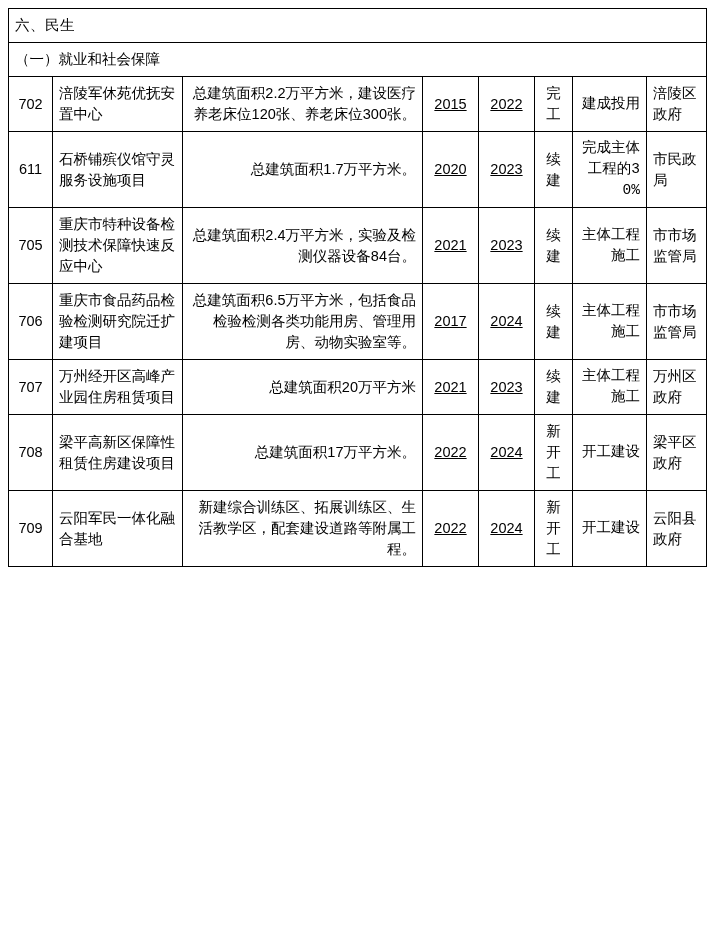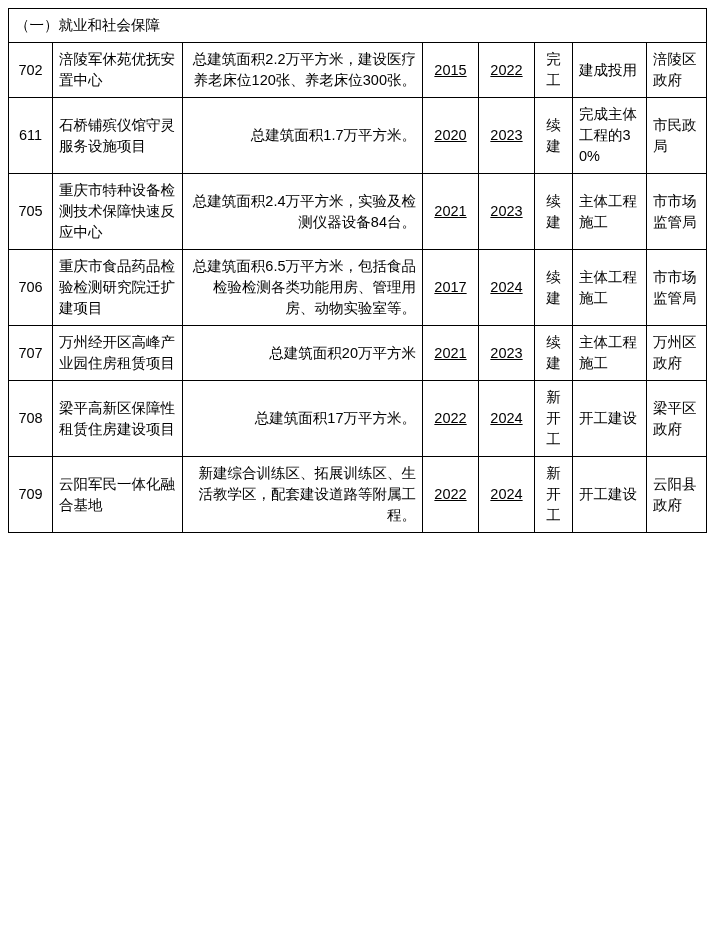--- a/index.html
+++ b/index.html
@@ -71,24 +71,25 @@
     text-align: center;
     text-decoration: underline;
   }
   .cell-state {
     text-align: center;
     padding-left: 2px;
     padding-right: 2px;
     line-height: 1.3;
   }
   .cell-goal {
-    text-align: left;
+    text-align: right;
     padding-left: 4px;
     padding-right: 4px;
     line-height: 1.4;
+    font-family: Liberation Mono, monospace;
   }
   .cell-owner {
     text-align: left;
     padding-left: 3px;
     padding-right: 3px;
     line-height: 1.4;
   }
 </style>
 </head>
 <body>
@@ -99,20 +100,23 @@
       <col class="c-id">
       <col class="c-name">
       <col class="c-desc">
       <col class="c-start">
       <col class="c-end">
       <col class="c-state">
       <col class="c-goal">
       <col class="c-owner">
     </colgroup>
     <tbody>
+      <tr class="section-head">
+        <td colspan="8">六、民生</td>
+      </tr>
       <tr class="subsection-head">
         <td colspan="8">（一）就业和社会保障</td>
       </tr>
 
       <tr>
         <td class="cell-id">702</td>
         <td class="cell-name">涪陵军休苑优抚安置中心</td>
         <td class="cell-desc">总建筑面积2.2万平方米，建设医疗养老床位120张、养老床位300张。</td>
         <td class="cell-year">2015</td>
         <td class="cell-year">2022</td>

